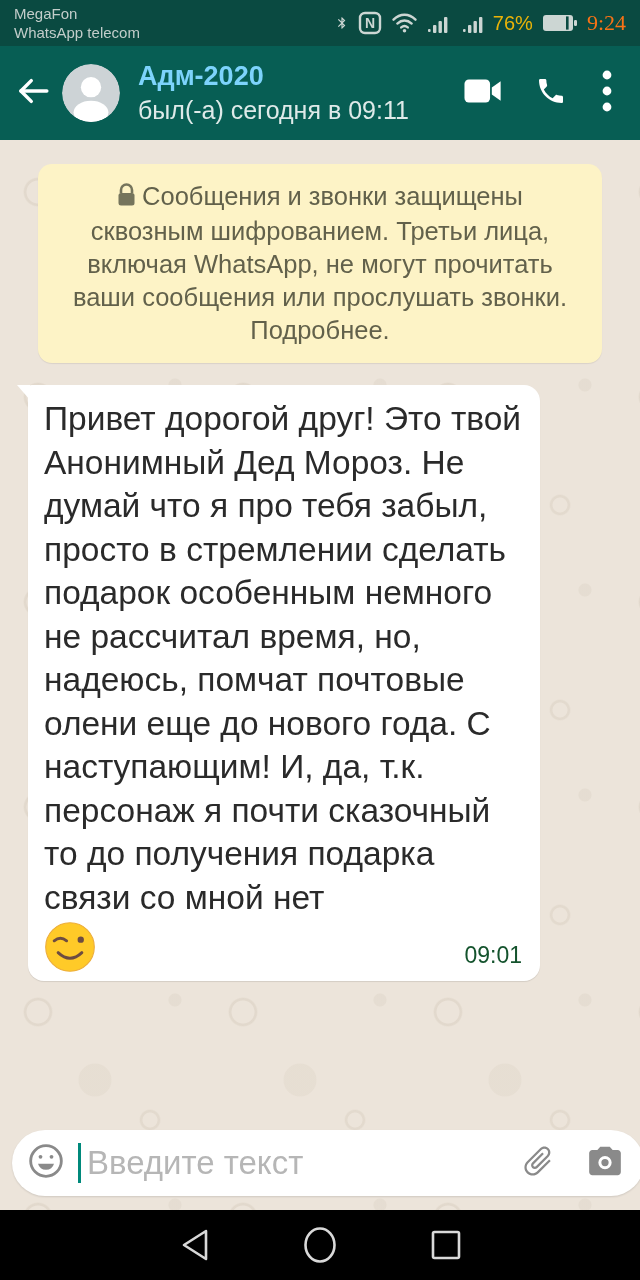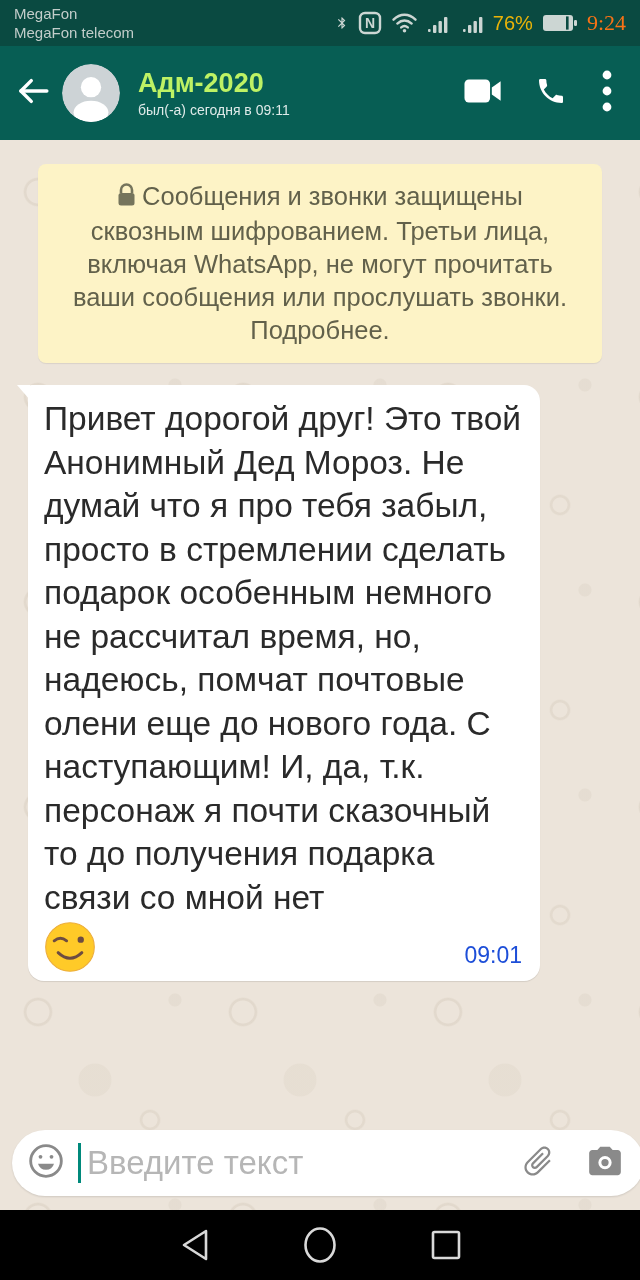--- a/index.html
+++ b/index.html
@@ -20,22 +20,22 @@
   .sb-time { font-size:22px; color:#f97316;font-family:Liberation Serif, serif; }
 
   
   .header {
     height:94px; background:#075e54; display:flex; align-items:center;
     padding:0 16px 0 10px; gap:4px;
   }
   .back-btn { width:46px; height:60px; display:flex; align-items:center; justify-content:center; }
   .avatar { width:58px; height:58px; border-radius:50%; overflow:hidden; flex:0 0 auto; margin-left:2px; }
   .head-text { flex:1; margin-left:14px; overflow:hidden; }
-  .title { color:#bef264; font-size:27px; font-weight:bold; line-height:1.15; }
-  .subtitle { color:rgba(255,255,255,0.87); font-size:14px; margin-top:3px; }
+  .title { color:#7dd3fc; font-size:27px; font-weight:bold; line-height:1.15; }
+  .subtitle { color:rgba(255,255,255,0.87); font-size:25px; margin-top:3px; }
   .head-actions { display:flex; align-items:center; gap:10px; }
   .head-btn { width:58px; height:60px; display:flex; align-items:center; justify-content:center; }
 
   
   .chat {
     position:relative; height:1070px; overflow:hidden;
     background-color:#ece4da;
     background-image:
       radial-gradient(circle at 38px 52px, transparent 11px, rgba(145,125,98,0.11) 12px 13.5px, transparent 15px),
       radial-gradient(circle at 150px 160px, transparent 7px, rgba(145,125,98,0.10) 8px 9.5px, transparent 11px),
@@ -44,40 +44,40 @@
     background-size:205px 205px;
   }
   .date-chip {
     display:block; width:max-content; margin:-18px auto 0 auto;
     background:#cfe7f1; color:#4d585e; font-weight:bold;
     font-size:23px; letter-spacing:1px;
     padding:10px 20px 8px 20px; border-radius:12px;
     box-shadow:0 1px 1px rgba(0,0,0,0.08);
   }
   .encryption {
-    margin:24px 38px 0 38px; background:#fdf3c6; border-radius:8px;
+    margin:24px 38px 0 38px; background:#fdf3c6; border-radius:14px;
     padding:16px 34px; text-align:center;
     color:#62614b; font-size:25.5px; line-height:33px;
     box-shadow:0 1px 1px rgba(0,0,0,0.08);
   }
   .encryption .lock { display:inline-block; vertical-align:-2px; margin-right:6px; }
   .msg-bubble {
     position:relative; margin:22px 100px 0 28px; width:512px;
     background:#ffffff; border-radius:16px; border-top-left-radius:4px;
     box-shadow:0 1px 1px rgba(0,0,0,0.10);
     padding:12px 18px 8px 16px;
   }
   .bubble-tail {
     position:absolute; left:-11px; top:0; width:13px; height:15px;
     background:#ffffff; clip-path:polygon(100% 0, 100% 100%, 0 0);
   }
   .msg-text { color:#2a2a2a; font-size:33.5px; line-height:43.5px; }
   .msg-foot { display:flex; justify-content:space-between; align-items:flex-end; margin-top:2px; }
   .emoji { width:52px; height:52px; }
-  .msg-time { color:#1d4ed8; font-size:23px; padding-bottom:4px; }
+  .msg-time { color:#14532d; font-size:23px; padding-bottom:4px; }
 
   
   .composer {
     position:absolute; left:12px; right:12px; bottom:14px;
     display:flex; gap:12px;
   }
   .pill {
     flex:1; height:66px; background:#ffffff; border-radius:33px;
     display:flex; align-items:center; padding:0 20px 0 14px;
     box-shadow:0 1px 2px rgba(0,0,0,0.12);
@@ -100,21 +100,21 @@
   .nav-btn { width:50px; height:50px; display:flex; align-items:center; justify-content:center; }
 </style>
 </head>
 <body>
 
 <div class="phone">
 
   <div class="status-bar">
     <div class="carrier">
       <div>MegaFon</div>
-      <div>MegaFon telecom</div>
+      <div>WhatsApp telecom</div>
     </div>
     <div class="sb-right">
       <span>
         <svg width="14" height="22" viewBox="0 0 24 24">
             <path fill="#ccd6d3" d="M14.88 16.29L13 18.17v-3.76l1.88 1.88zM13 5.83l1.88 1.88L13 9.59V5.83zm4.71 1.88L12 2h-1v7.59L6.41 5 5 6.41 10.59 12 5 17.59 6.41 19 11 14.41V22h1l5.71-5.71-4.3-4.29 4.3-4.29z"></path>
           </svg>
       </span>
       <span>
         <svg width="24" height="24" viewBox="0 0 24 24">
             <rect x="2" y="2" width="20" height="20" rx="5" fill="none" stroke="#ccd6d3" stroke-width="2.4"></rect>

